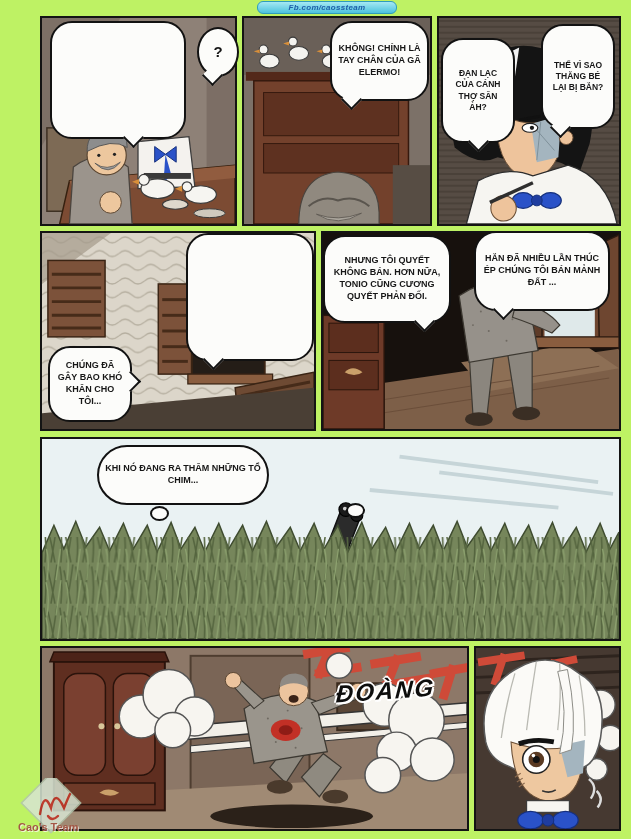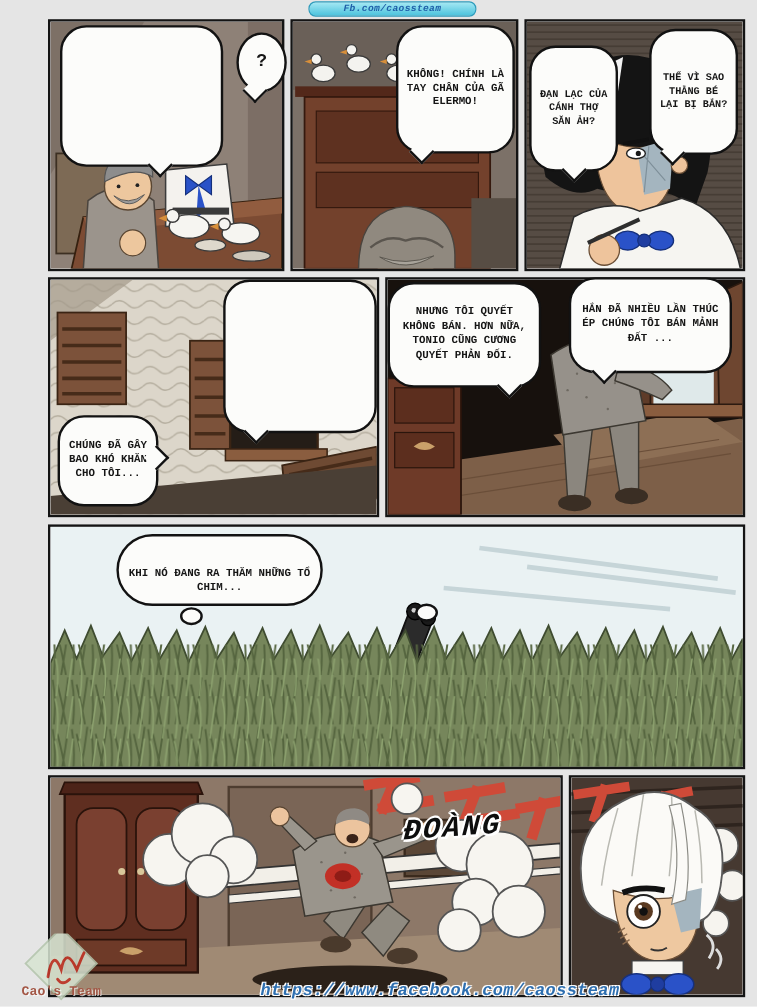--- a/index.html
+++ b/index.html
@@ -1,17 +1,17 @@
 <!DOCTYPE html>
 <html><head>
 <meta charset="utf-8">
 <style>
   html,body{margin:0;padding:0;background:#fff;}
-  .page{position:relative;width:631px;height:839px;background:#e5e5e5;
-        font-family:Liberation Mono, monospace;overflow:hidden;}
+  .page{position:relative;width:631px;height:839px;background:#bef264;
+        font-family:Liberation Sans, sans-serif;overflow:hidden;}
   .panel{position:absolute;border:2px solid #141414;box-sizing:border-box;
          background:#fff;overflow:hidden;}
   .panel svg{display:block;width:100%;height:100%;}
   .bubble{position:absolute;z-index:5;background:#fcfcfa;border:2px solid #121212;
           display:flex;align-items:center;justify-content:center;text-align:center;
           font-weight:700;font-size:9px;line-height:1.32;color:#161616;
           padding:6px;box-sizing:border-box;border-radius:22px;}
   .cloud{border-radius:30px;}
   .tail{position:absolute;width:13px;height:13px;background:#fcfcfa;
         transform:rotate(45deg);z-index:6;}
@@ -396,21 +396,21 @@
     </svg>
   </div>
 
   <div class="bubble" style="left:50px;top:21px;width:136px;height:118px;">
     <i class="tail down" style="left:74px;"></i>
   </div>
   <div class="bubble" style="left:197px;top:27px;width:42px;height:50px;border-radius:50%;font-size:15px;">
     <span>?</span>
     <i class="tail down" style="left:6px;"></i>
   </div>
-  <div class="bubble" style="left:330px;top:21px;width:99px;height:107px;">
+  <div class="bubble" style="left:330px;top:21px;width:99px;height:80px;">
     <span>KHÔNG! CHÍNH LÀ TAY CHÂN CỦA GÃ ELERMO!</span>
     <i class="tail down" style="left:12px;"></i>
   </div>
   <div class="bubble" style="left:441px;top:38px;width:74px;height:105px;font-size:8.5px;justify-content:center;">
     <span>ĐẠN LẠC CỦA CÁNH THỢ SĂN ẢH?</span>
     <i class="tail down" style="left:28px;"></i>
   </div>
   <div class="bubble" style="left:541px;top:24px;width:74px;height:105px;font-size:8.5px;">
     <span>THẾ VÌ SAO THẰNG BÉ LẠI BỊ BẮN?</span>
     <i class="tail down" style="left:10px;"></i>
@@ -423,32 +423,31 @@
     <i class="tail right"></i>
   </div>
   <div class="bubble" style="left:323px;top:235px;width:128px;height:88px;">
     <span>NHƯNG TÔI QUYẾT KHÔNG BÁN. HƠN NỮA, TONIO CŨNG CƯƠNG QUYẾT PHẢN ĐỐI.</span>
     <i class="tail down" style="left:92px;"></i>
   </div>
   <div class="bubble" style="left:474px;top:231px;width:136px;height:80px;">
     <span>HẮN ĐÃ NHIỀU LẦN THÚC ÉP CHÚNG TÔI BÁN MẢNH ĐẤT ...</span>
     <i class="tail down" style="left:20px;"></i>
   </div>
-  <div class="bubble cloud" style="left:97px;top:445px;width:172px;height:60px;align-items:flex-end;">
+  <div class="bubble cloud" style="left:97px;top:445px;width:172px;height:60px;">
     <span>KHI NÓ ĐANG RA THĂM NHỮNG TỔ CHIM...</span>
   </div>
   <div class="bump" style="left:150px;top:506px;"></div>
   <div class="bump" style="left:346px;top:503px;"></div>
 
   <div class="sfx-doang">ĐOÀNG</div>
 
   <svg class="logo" viewBox="0 0 80 61">
     <rect x="18" y="4" width="42" height="42" transform="rotate(45 39 25)" fill="#d7e4d2" stroke="#b2c4ab" stroke-width="1.5" opacity=".92"></rect>
     <g fill="none" stroke="#c0392b" stroke-width="2.4" stroke-linecap="round">
       <path d="M28,36 Q32,12 39,30 Q43,10 52,30 Q56,20 58,16"></path>
       <path d="M36,38 Q40,44 46,38"></path>
     </g>
   </svg>
   <div class="logo-caption">Cao's Team</div>
 
-  <div class="url">https://www.facebook.com/caossteam</div>
 
 </div>
 
 </body></html>

